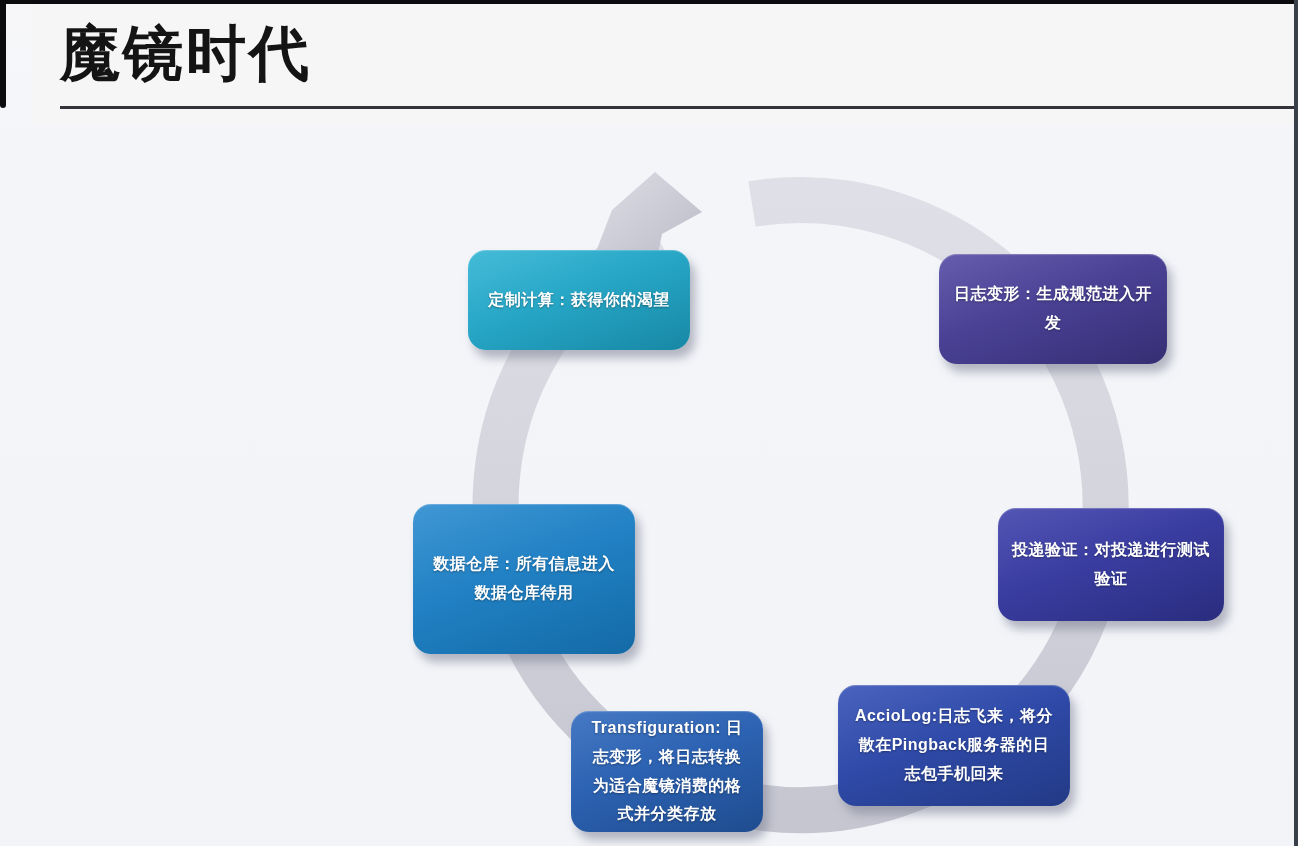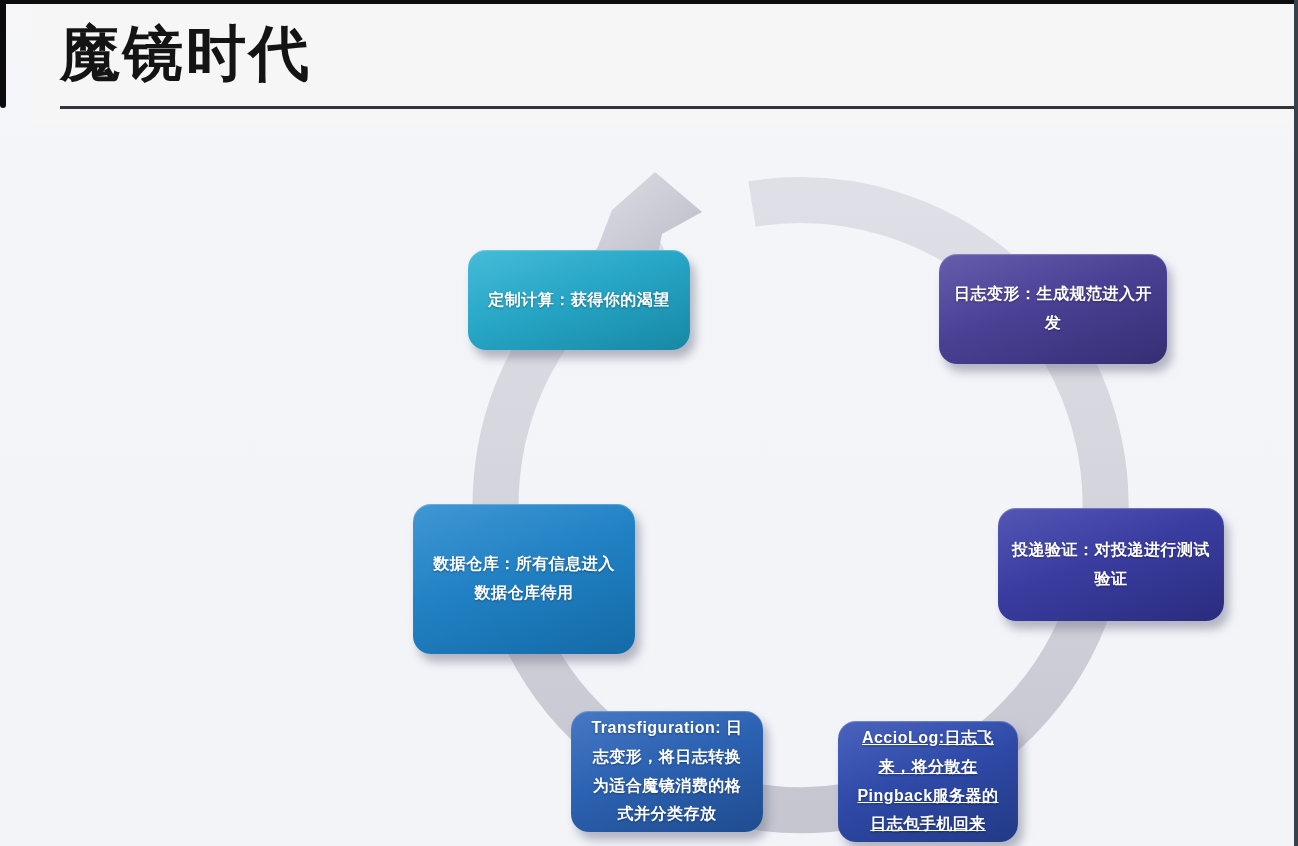--- a/index.html
+++ b/index.html
@@ -38,22 +38,22 @@
     padding:10px 14px; border-radius:18px;
     box-shadow:5px 8px 10px rgba(125,128,148,.55), inset 0 1px 1px rgba(255,255,255,.25);
     text-shadow:0 1px 2px rgba(0,0,0,.35);
   }
   .node-1 { left:703px; top:139px; width:228px; height:108px;
             background:linear-gradient(160deg,#7a68ad 0%,#5c4b93 45%,#47376f 100%); }
   .node-2 { left:939px; top:254px; width:228px; height:110px;
             background:linear-gradient(160deg,#675dae 0%,#4a4195 45%,#362e73 100%); }
   .node-3 { left:998px; top:508px; width:226px; height:113px;
             background:linear-gradient(160deg,#5456b5 0%,#3a3da0 45%,#2a2c7e 100%); }
-  .node-4 { left:838px; top:721px; width:180px; height:121px;
-            background:linear-gradient(160deg,#4a63be 0%,#2f4aa8 45%,#223a85 100%);text-decoration:underline; }
+  .node-4 { left:838px; top:685px; width:232px; height:121px;
+            background:linear-gradient(160deg,#4a63be 0%,#2f4aa8 45%,#223a85 100%); }
   .node-5 { left:571px; top:711px; width:192px; height:121px;
             background:linear-gradient(160deg,#4679c4 0%,#2c62b2 45%,#1f4c8f 100%); }
   .node-6 { left:413px; top:504px; width:222px; height:150px;
             background:linear-gradient(160deg,#4197d4 0%,#2181c4 45%,#146aa6 100%); }
   .node-7 { left:468px; top:250px; width:222px; height:100px;
             background:linear-gradient(160deg,#45bcd8 0%,#27a6c6 45%,#1788a5 100%); }
 </style>
 </head>
 <body>
 

